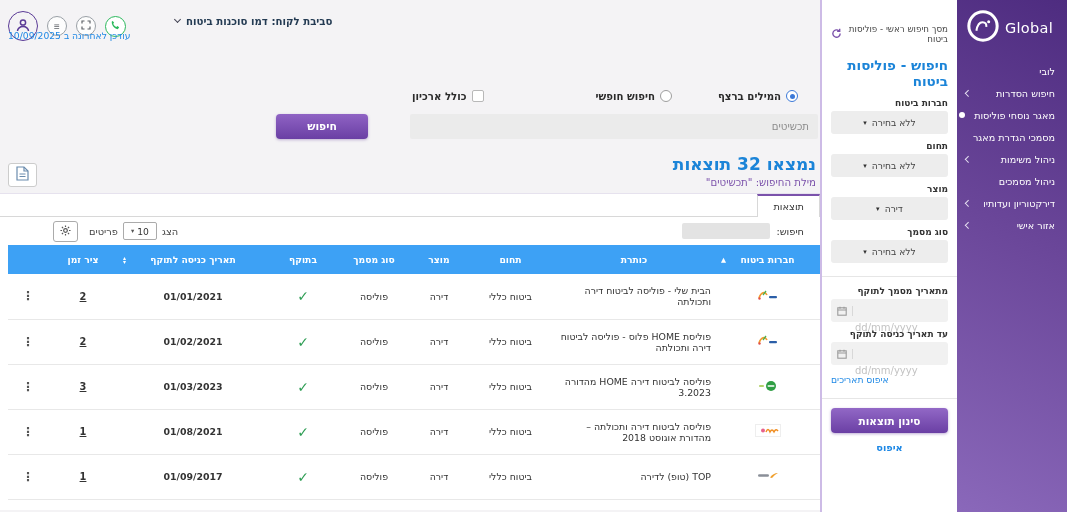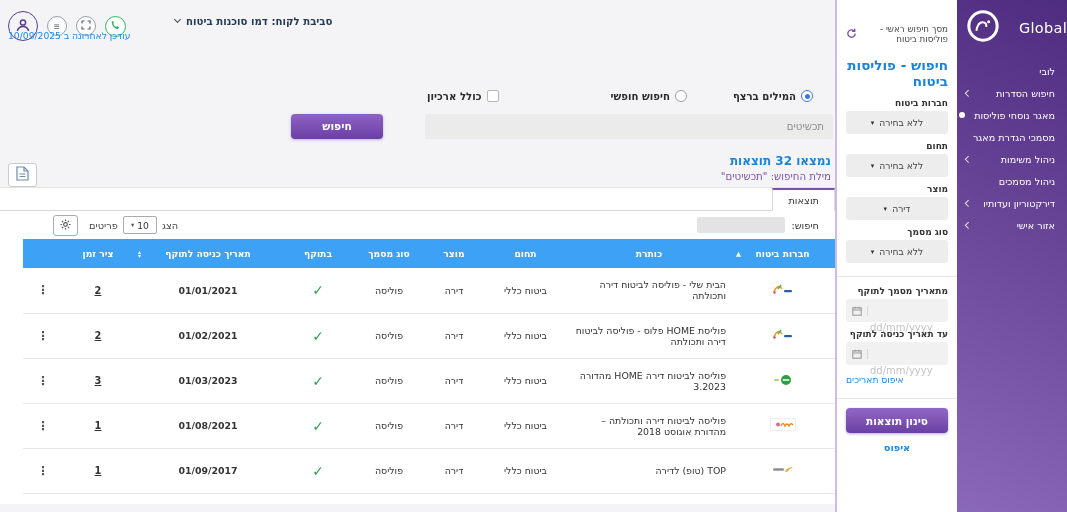--- a/index.html
+++ b/index.html
@@ -3,32 +3,32 @@
 <meta charset="utf-8">
 <style>
   * { box-sizing: border-box; }
   html, body { margin:0; padding:0; width:1067px; height:512px; overflow:hidden;
     font-family:"DejaVu Sans", sans-serif; background:#f4f3f5; direction:rtl; }
   .app { display:flex; height:512px; direction:rtl; }
 
   
   .sidebar { width:110px; flex-shrink:0; color:#fff; position:relative;
     background:linear-gradient(205deg,#4e2c80 0%, #6a4699 45%, #8a68ba 100%); }
-  .brand { display:flex; direction:ltr; align-items:center; gap:19px; padding:9px 4px 13px 9px; }
+  .brand { display:flex; direction:ltr; align-items:center; gap:5px; padding:9px 4px 13px 9px; }
   .brand-name { font-size:14.5px; letter-spacing:.3px; }
   .nav-item { position:relative; font-size:9.6px; color:#fff; text-align:right;
     padding:5.5px 12px 5.5px 16px; cursor:pointer; white-space:nowrap; }
   .chev-left { position:absolute; left:9px; top:50%; width:4.5px; height:4.5px;
     border-left:1.2px solid #e8e2f2; border-bottom:1.2px solid #e8e2f2;
     transform:translateY(-50%) rotate(45deg); }
   .active-dot { position:absolute; left:2px; top:50%; transform:translateY(-50%);
     width:6px; height:6px; border-radius:50%; background:#fff; }
 
   
-  .panel { width:122px; flex-shrink:0; background:#fff; border-left:2px solid #cdbbe6;
+  .panel { width:137px; flex-shrink:0; background:#fff; border-left:2px solid #cdbbe6;
     padding:0 9px; font-size:9.5px; }
   .crumb { display:flex; align-items:center; gap:4px; margin-top:24px; color:#444; font-size:8.7px; }
   .panel-title { color:#1b84d8; font-size:13.5px; font-weight:bold; margin:13px 0 9px; text-align:right; }
   .f-label { font-size:9px; font-weight:bold; color:#333; margin:7px 0 3px; text-align:right; }
   .select { height:23px; background:#ededed; border-radius:3px; display:flex; align-items:center;
     justify-content:center; gap:5px; color:#444; font-size:9.2px; cursor:pointer; }
   .select .caret { font-size:7px; color:#333; }
   .p-divider { border:none; border-top:1px solid #e6e6e6; margin:13px -9px 9px; }
   .date-field { display:flex; align-items:center; height:23px; background:#f1f1f1;
     border-radius:3px; padding:0 6px; margin-bottom:2px; }
@@ -72,21 +72,21 @@
 
   .search-row { display:flex; margin-top:12px; padding-right:2px; }
   .query-input { width:408px; height:25px; background:#ebebeb; border:none; border-radius:2px;
     text-align:right; padding:0 9px; color:#8b8b8b; font-size:10.2px; font-family:inherit;
     outline:none; margin-left:42px; }
   .search-btn { width:92px; height:25px; border:none; border-radius:4px; cursor:pointer;
     background:linear-gradient(180deg,#8f63c4,#6a3fa4); color:#fff; font-size:10.8px;
     font-weight:bold; font-family:inherit; box-shadow:0 1px 3px rgba(90,50,150,.35); }
 
   .res-head { text-align:right; padding-right:4px; margin-top:15px; }
-  .res-count { color:#1b84d8; font-size:12px; font-weight:bold; }
+  .res-count { color:#1b84d8; font-size:17px; font-weight:bold; }
   .res-term { color:#7b52ab; font-size:10.2px; margin-top:3px; }
   .export-btn { position:absolute; left:8px; top:163px; width:29px; height:24px; background:#fff;
     border:1px solid #ccc; border-radius:3px; display:flex; align-items:center;
     justify-content:center; cursor:pointer; padding:0; }
 
   .card { margin-top:5px; background:#fff; border-top:1px solid #e6e2ee; }
   .tabbar { height:23px; border-bottom:1px solid #d8d8d8; direction:rtl; }
   .tab { display:inline-flex; align-items:center; height:23px; padding:0 15px; background:#fff;
     border-top:2px solid #7b52ab; border-left:1px solid #d8d8d8; border-right:1px solid #d8d8d8;
     font-size:9.8px; color:#333; cursor:pointer; }

